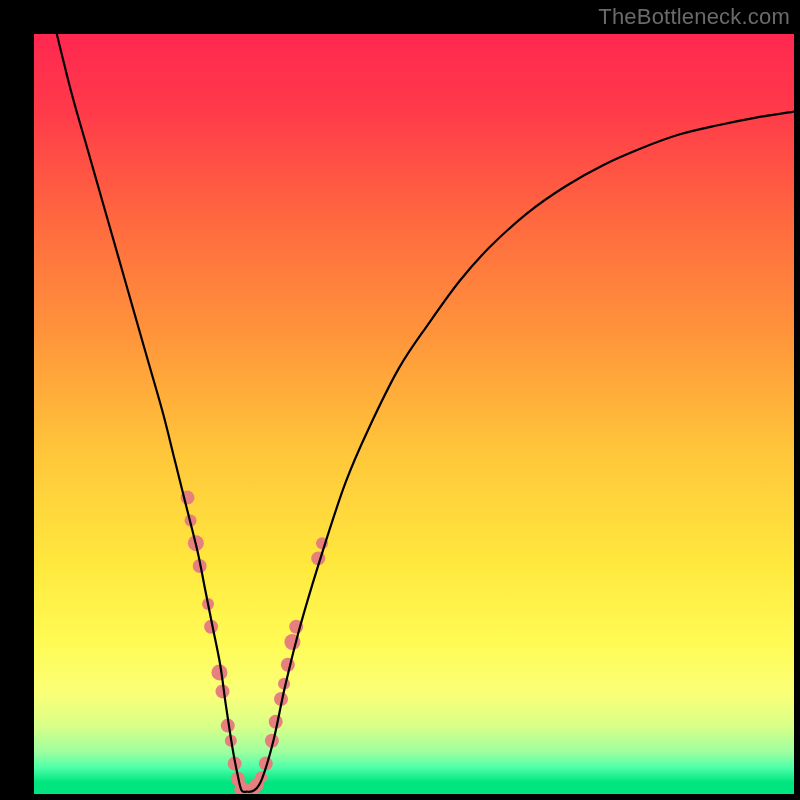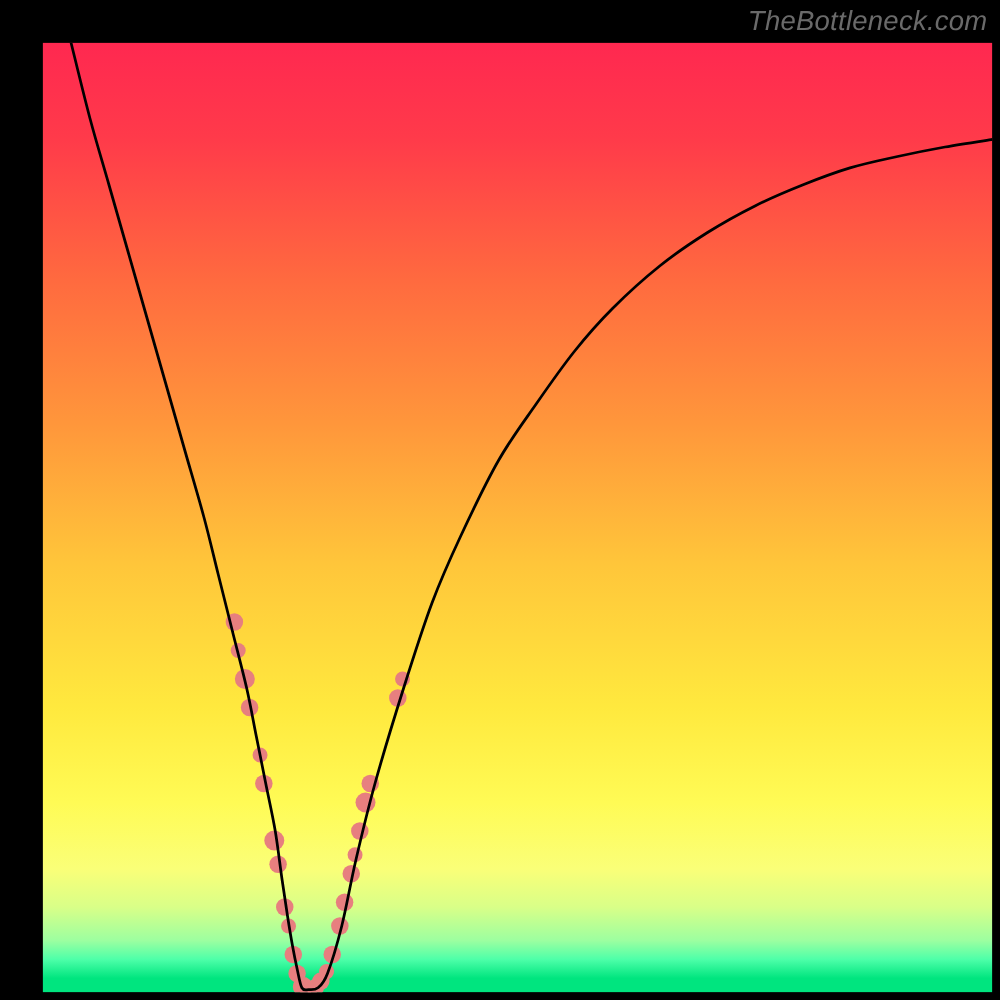--- a/index.html
+++ b/index.html
@@ -11,21 +11,20 @@
     overflow: hidden;
     font-family: Arial, Helvetica, sans-serif;
   }
   .frame {
     position: absolute;
     left: 0;
     top: 0;
     width: 800px;
     height: 737px;
     background: #000;
-    font-style: italic;
   }
   .plot {
     position: absolute;
     left: 34px;
     top: 34px;
     width: 760px;
     height: 760px;
     overflow: hidden;
   }
   .gradient {

